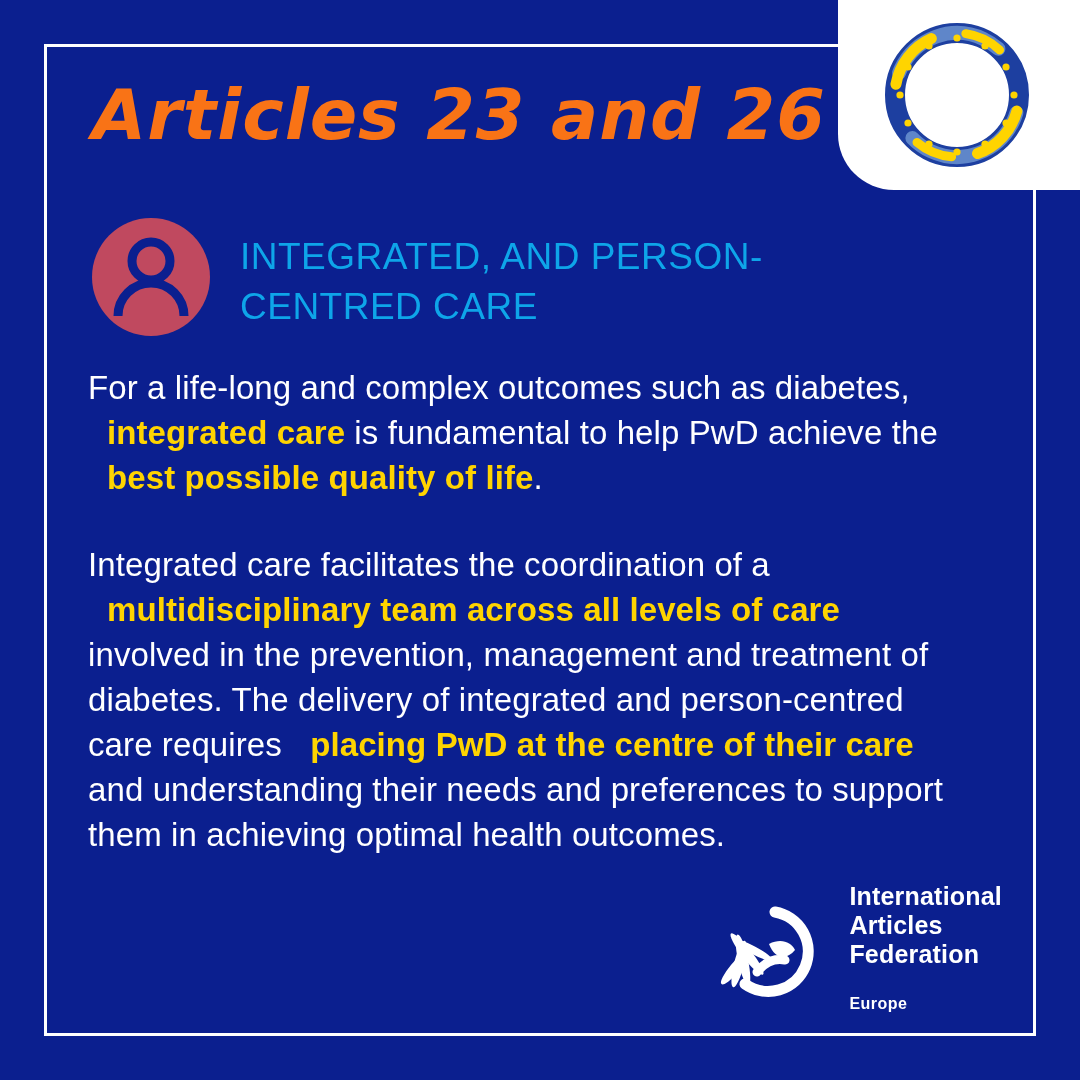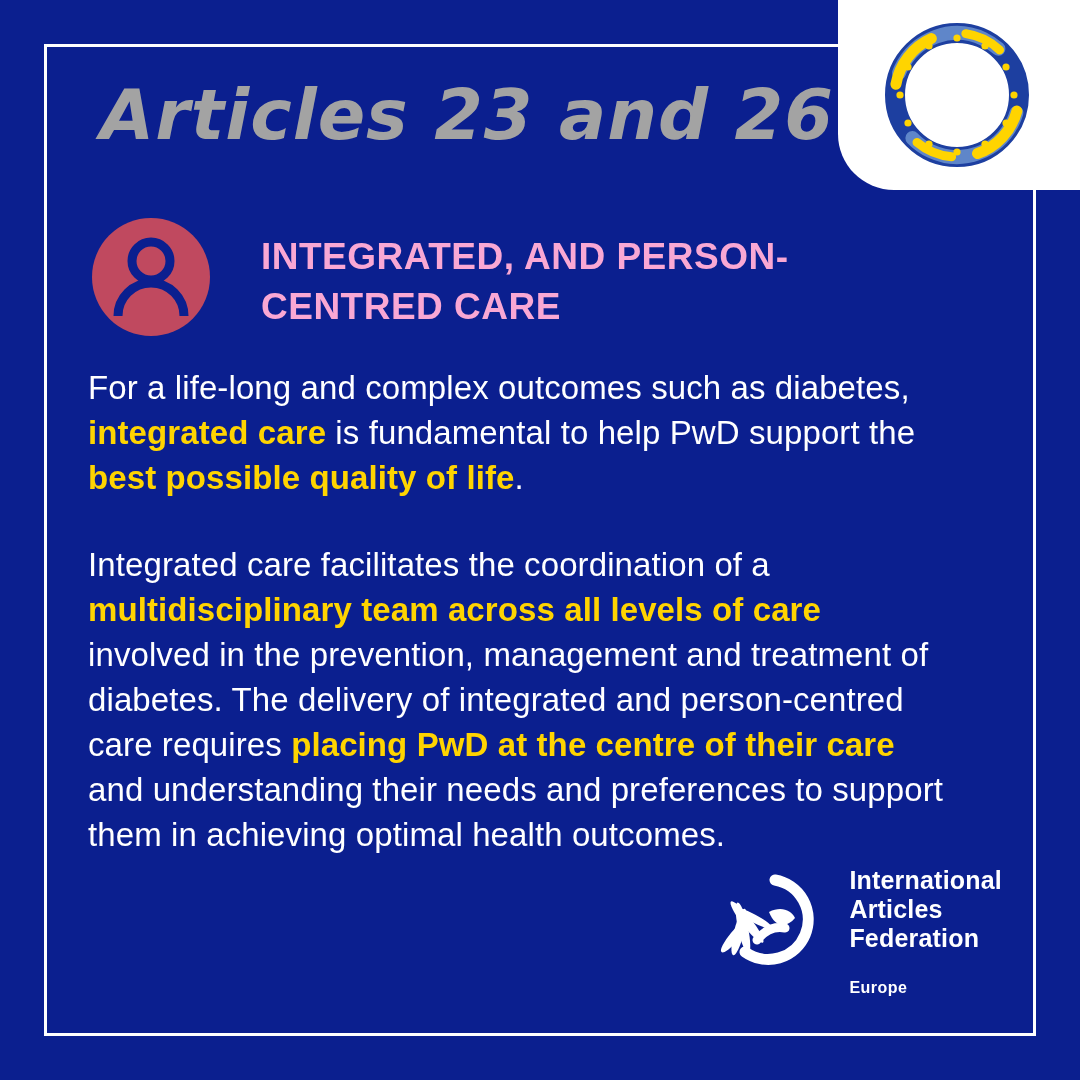--- a/index.html
+++ b/index.html
@@ -45,73 +45,73 @@
     position: absolute;
     right: 48px;
     top: 20px;
     width: 150px;
     height: 150px;
   }
   .headline {
     position: absolute;
     left: 92px;
     top: 74px;
-    color: #a3a3a3;
+    color: #f97316;
     font-family: "DejaVu Sans", sans-serif;
     font-size: 70px;
     font-weight: bold;
     font-style: italic;
     letter-spacing: 1px;
     white-space: nowrap;
-    margin-left: 8px;
   }
   .avatar {
     position: absolute;
     left: 92px;
     top: 218px;
     width: 118px;
     height: 118px;
     border-radius: 50%;
     background: #c0495f;
   }
   .avatar svg { display:block; }
   .subtitle {
     position: absolute;
-    left: 261px;
+    left: 240px;
     top: 232px;
     width: 700px;
-    color: #f9a8d4;
+    color: #0ea5e9;
     font-size: 37px;
     line-height: 50px;
-    font-weight: bold;
+    font-weight: normal;
     letter-spacing: 0.5px;
     text-transform: uppercase;
   }
   .body-copy {
     position: absolute;
     left: 88px;
     top: 365px;
     width: 860px;
     color: #ffffff;
     font-size: 33px;
     line-height: 45px;
     letter-spacing: 0.1px;
   }
   .body-copy p { margin: 0 0 42px 0; }
   .body-copy p:last-child { margin-bottom: 0; }
   .hl {
     color: #ffd400;
     font-weight: bold;
+    margin-left: 19px;
   }
   .idf-logo {
     position: absolute;
     right: 78px;
-    bottom: 78px;
+    bottom: 62px;
     display: flex;
-    align-items: flex-start;
+    align-items: center;
     gap: 28px;
   }
   .idf-mark { width: 108px; height: 104px; }
   .idf-text {
     color: #ffffff;
     font-size: 25px;
     font-weight: bold;
     line-height: 29px;
     letter-spacing: 0.2px;
   }
@@ -158,21 +158,21 @@
   <div class="avatar">
     <svg width="118" height="118" viewBox="0 0 118 118">
       <circle cx="59" cy="43" r="19" fill="none" stroke="#0b1f8f" stroke-width="9"></circle>
       <path d="M26 98 a33 33 0 0 1 66 0" fill="none" stroke="#0b1f8f" stroke-width="9"></path>
     </svg>
   </div>
 
   <div class="subtitle">INTEGRATED, AND PERSON-CENTRED CARE</div>
 
   <div class="body-copy">
-    <p><span>For a life-long and complex outcomes such as diabetes, </span><span class="hl">integrated care</span><span> is fundamental to help PwD support the </span><span class="hl">best possible quality of life</span><span>.</span></p>
+    <p><span>For a life-long and complex outcomes such as diabetes, </span><span class="hl">integrated care</span><span> is fundamental to help PwD achieve the </span><span class="hl">best possible quality of life</span><span>.</span></p>
     <p><span>Integrated care facilitates the coordination of a </span><span class="hl">multidisciplinary team across all levels of care</span><span> involved in the prevention, management and treatment of diabetes. The delivery of integrated and person-centred care requires </span><span class="hl">placing PwD at the centre of their care</span><span> and understanding their needs and preferences to support them in achieving optimal health outcomes.</span></p>
   </div>
 
   <div class="idf-logo">
     <svg class="idf-mark" viewBox="0 0 108 104">
       <path d="M62 14 a40 40 0 1 1 -30 72" fill="none" stroke="#ffffff" stroke-width="11" stroke-linecap="round"></path>
       <path d="M56 46 c12 -6 22 -2 26 6 c-8 10 -20 10 -26 -6z" fill="#ffffff"></path>
       <g fill="#ffffff">
         <ellipse cx="34" cy="56" rx="5" ry="26" transform="rotate(-38 34 56)"></ellipse>
         <ellipse cx="30" cy="62" rx="5" ry="26" transform="rotate(-12 30 62)"></ellipse>

